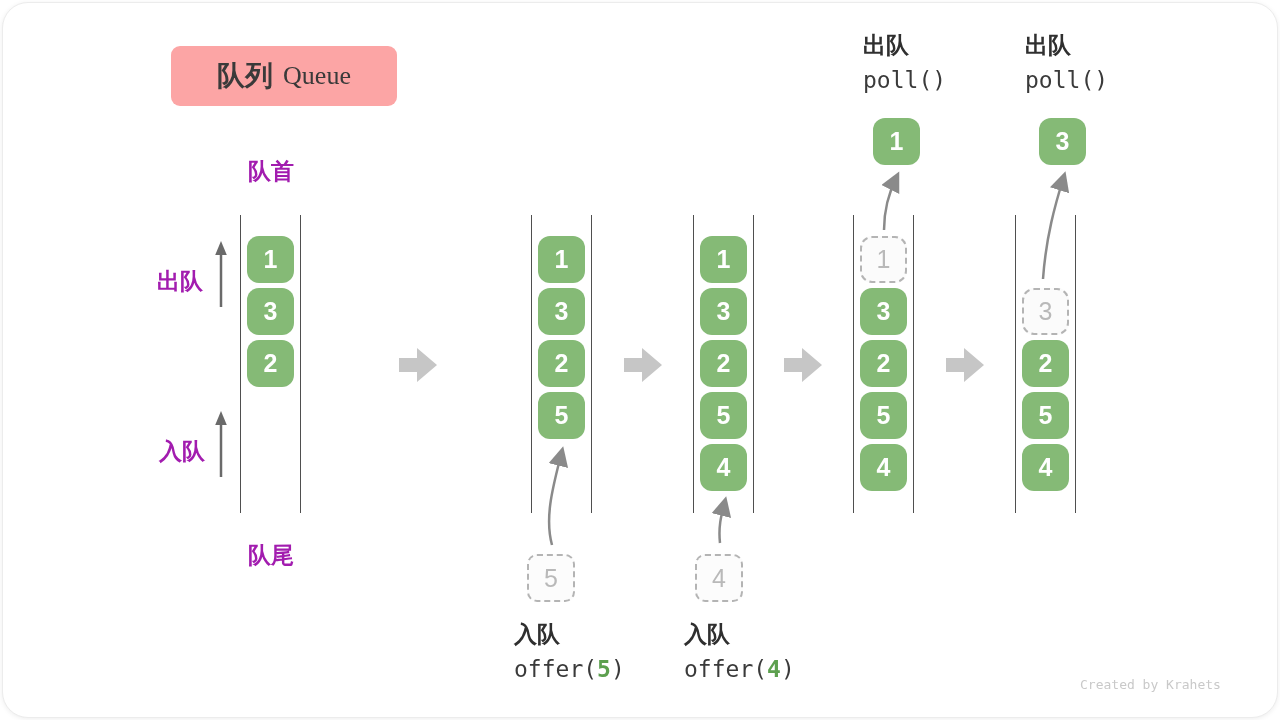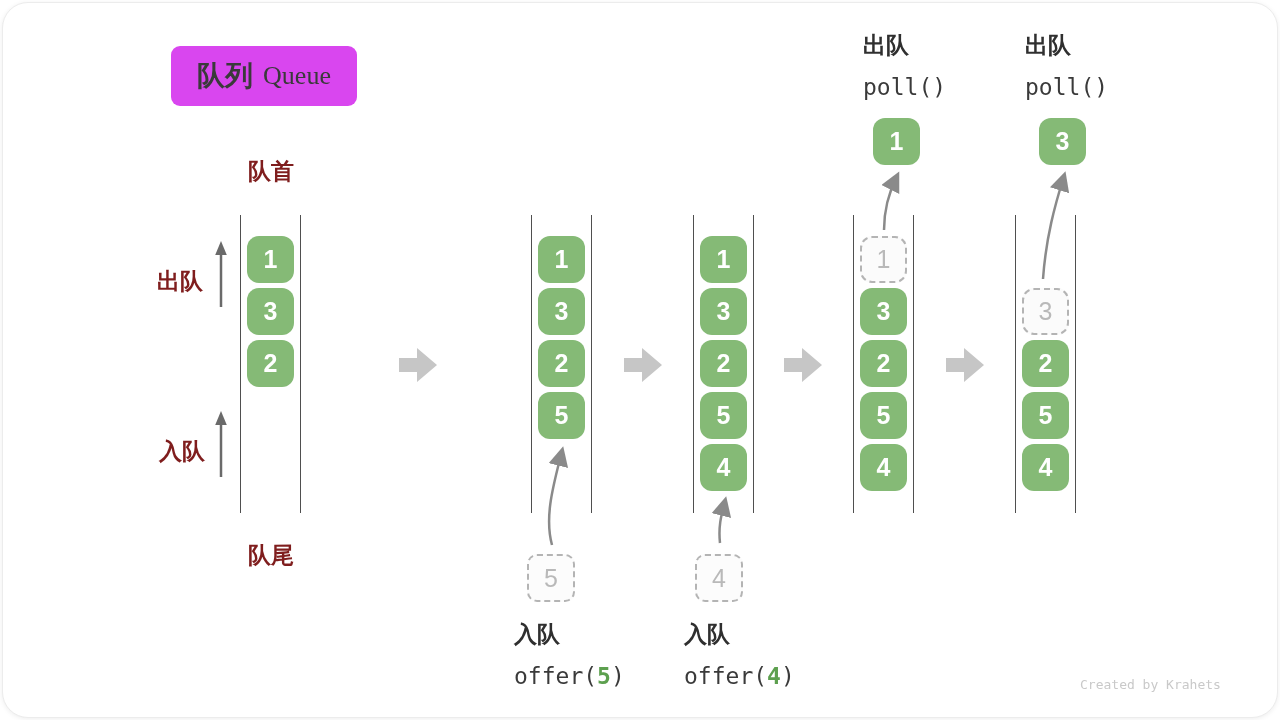--- a/index.html
+++ b/index.html
@@ -1,43 +1,43 @@
 <!DOCTYPE html>
 <html><head>
 <meta charset="utf-8">
 <style>
   html,body{margin:0;padding:0;background:#ffffff;}
   body{position:relative;width:1280px;height:720px;font-family:"Liberation Sans",sans-serif;}
 
   .card{position:absolute;left:2px;top:2px;width:1274px;height:714px;background:#ffffff;
         border:1px solid #ececec;border-radius:26px;box-shadow:0 1px 5px rgba(0,0,0,.07);}
 
-  .title-badge{position:absolute;left:168px;top:43px;width:186px;height:60px;background:#d946ef;
+  .title-badge{position:absolute;left:168px;top:43px;width:226px;height:60px;background:#fca5a5;
         border-radius:9px;display:flex;align-items:center;justify-content:center;gap:10px;}
   .title-zh{font-size:28px;font-weight:bold;color:#3a3a3a;}
   .title-en{font-family:Liberation Serif, serif;font-size:26px;color:#3a3a3a;}
 
-  .zh-label{position:absolute;font-size:23px;font-weight:bold;color:#7f1d1d;white-space:nowrap;}
+  .zh-label{position:absolute;font-size:23px;font-weight:bold;color:#a21caf;white-space:nowrap;}
 
   .queue{position:absolute;top:212px;height:298px;width:59px;
         border-left:1.5px solid #4f4f4f;border-right:1.5px solid #4f4f4f;}
   .cell{position:absolute;left:6px;width:47px;height:47px;border-radius:12px;background:#85ba76;
         color:#ffffff;font-size:25px;font-weight:bold;display:flex;align-items:center;justify-content:center;}
   .cell.ghost{background:#fbfbfb;border:2px dashed #b4b4b4;color:#b9b9b9;box-sizing:border-box;font-weight:normal;}
   .slot0{top:21px}.slot1{top:73px}.slot2{top:125px}.slot3{top:177px}.slot4{top:229px}
 
   .float-cell{position:absolute;width:47px;height:47px;border-radius:12px;background:#85ba76;
         color:#ffffff;font-size:25px;font-weight:bold;display:flex;align-items:center;justify-content:center;}
   .pending-cell{position:absolute;width:48px;height:48px;border-radius:10px;background:#fcfcfc;
         border:2px dashed #b4b4b4;color:#b9b9b9;font-size:25px;box-sizing:border-box;
         display:flex;align-items:center;justify-content:center;}
 
   .caption{position:absolute;}
   .caption .zh{font-size:23px;font-weight:bold;color:#2f2f2f;}
-  .caption .code{font-family:"DejaVu Sans Mono",monospace;font-size:23px;color:#3a3a3a;margin-top:13px;}
+  .caption .code{font-family:"DejaVu Sans Mono",monospace;font-size:23px;color:#3a3a3a;margin-top:6px;}
   .arg{color:#5da04f;font-weight:bold;}
 
   .watermark{position:absolute;left:1077px;top:674px;font-family:"DejaVu Sans Mono",monospace;
         font-size:13px;color:#c9c9c9;text-align:center;}
 
   svg.abs{position:absolute;overflow:visible;}
 </style>
 </head>
 <body>
 

